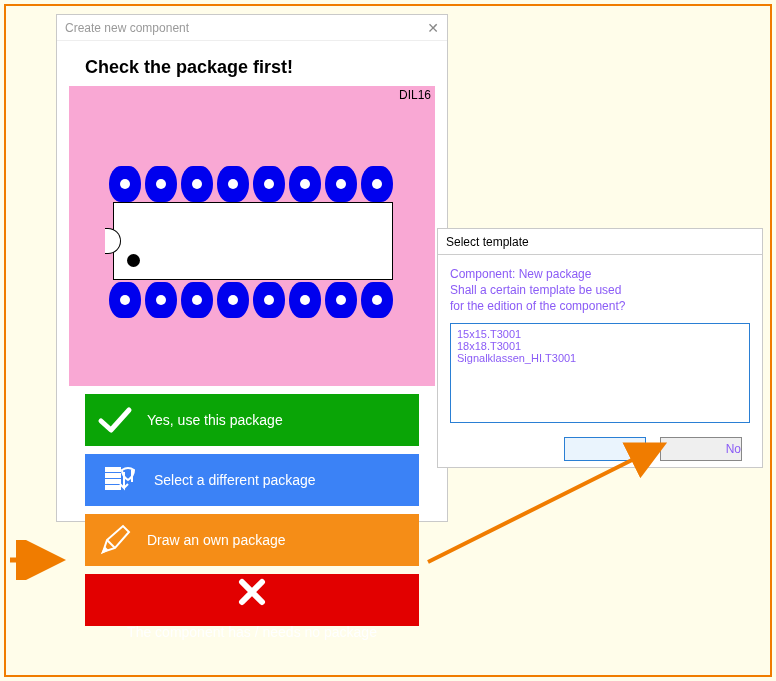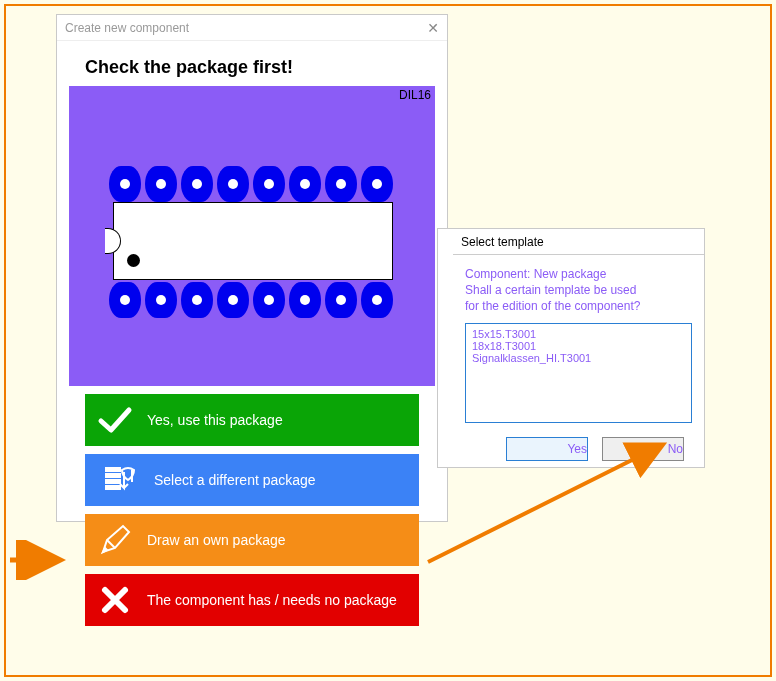--- a/index.html
+++ b/index.html
@@ -24,21 +24,21 @@
     position: absolute;
     background: #fff;
     border: 1px solid #c9c9c9;
   }
   .window.left {
     left: 56px; top: 14px;
     width: 392px; height: 508px;
   }
   .window.right {
     left: 437px; top: 228px;
-    width: 268px; height: 240px; padding-left: 15px;
+    width: 326px; height: 240px;
   }
 
   .titlebar {
     display: flex;
     align-items: center;
     height: 26px;
     padding: 0 8px;
     color: #9a9a9a;
     font-size: 12px;
     background: #fff;
@@ -55,21 +55,21 @@
   .heading {
     font-size: 18px;
     font-weight: bold;
     margin: 6px 0 8px 16px;
   }
 
   .preview {
     position: relative;
     height: 300px;
     border: none;
-    background: #8b5cf6;
+    background: #f9a8d4;
   }
   .preview .pkgname {
     position: absolute;
     right: 4px; top: 2px;
     font-size: 12px;
   }
   .chip {
     position: absolute;
     left: 44px; top: 116px;
     width: 280px; height: 78px;
@@ -123,21 +123,21 @@
     margin: 8px 16px;
     padding: 0 12px;
     color: #fff;
     font-size: 14px;
     cursor: pointer;
   }
   .optbtn svg { flex: 0 0 auto; }
   .opt-green  { background: #0aa506; }
   .opt-blue   { background: #3b82f6; padding-left: 19px; }
   .opt-orange { background: #f58d17; }
-  .opt-red    { background: #e20000; }
+  .opt-red    { background: #e20000; flex-direction: column; }
 
   
   .dlg-body { padding: 10px 12px; font-size: 12px; color: #8b5cf6; }
   .dlg-body p { margin: 2px 0; }
   .listbox {
     margin-top: 10px;
     border: 1px solid #2a7fd4;
     height: 100px;
     padding: 4px 6px;
     font-size: 11px;

